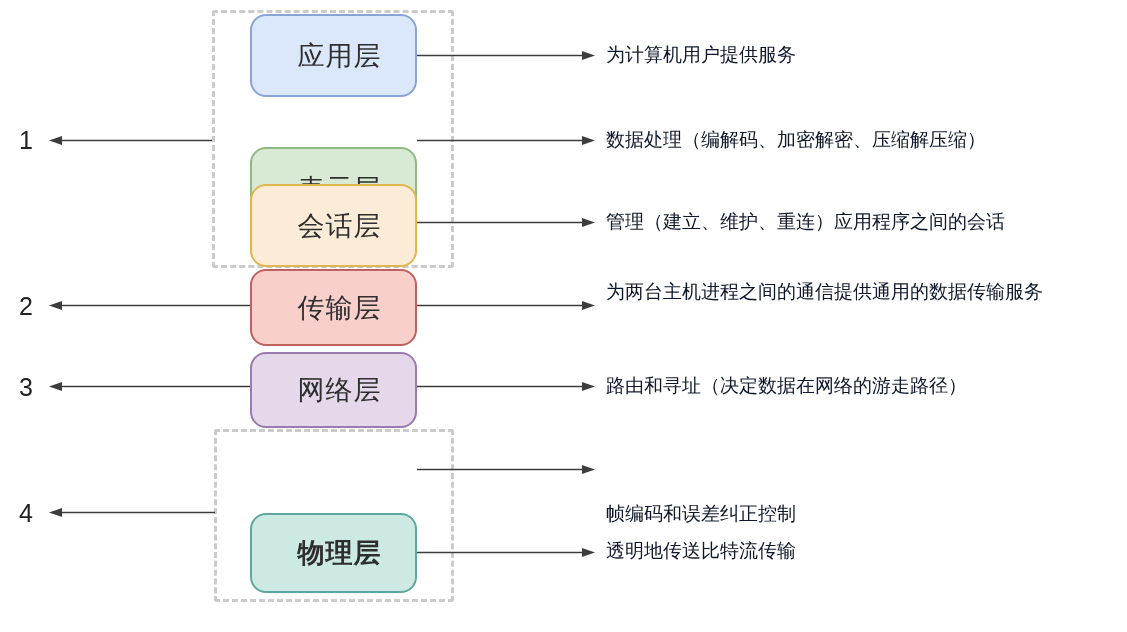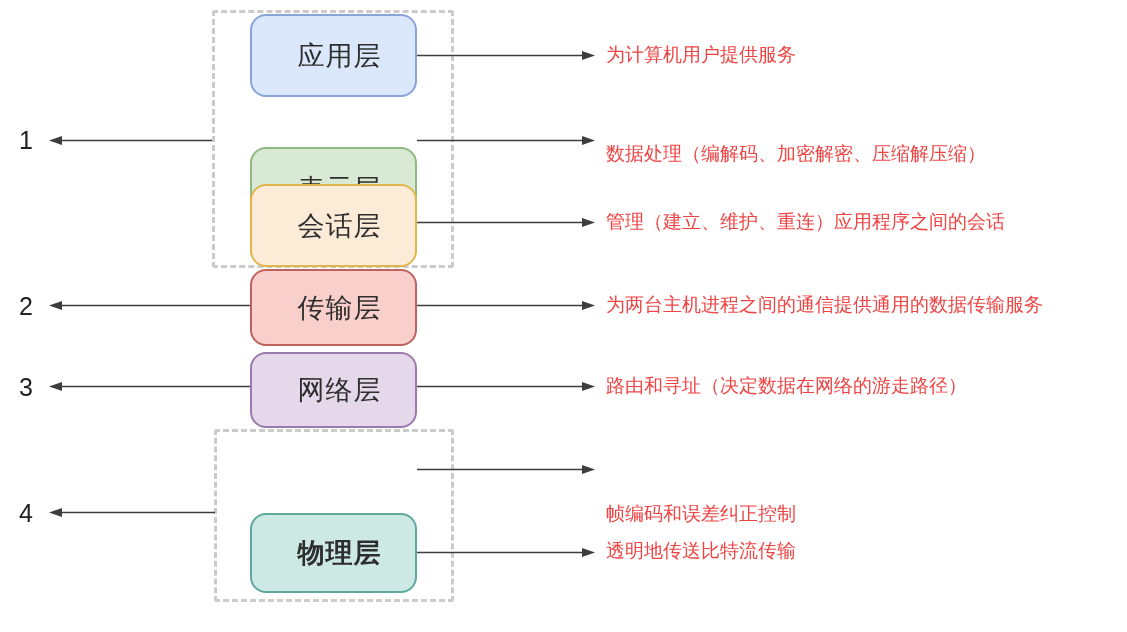--- a/index.html
+++ b/index.html
@@ -47,21 +47,21 @@
     font-size: 25px;
     color: #222222;
   }
   .desc {
     position: absolute;
     left: 606px;
     height: 28px;
     line-height: 28px;
     font-size: 19px;
     white-space: nowrap;
-    color: #ef4444;
+    color: #0f172a;
   }
   .arrow-svg {
     position: absolute;
     display: block;
   }
 </style>
 </head>
 <body>
 
 <div class="canvas">
@@ -111,23 +111,23 @@
   <svg class="arrow-svg" style="left:417px; top:463px;" width="180" height="13" viewBox="0 0 180 13">
     <line x1="0" y1="6.5" x2="166" y2="6.5" stroke="#3d3d3d" stroke-width="1.7"></line>
     <polygon points="165,2 178,6.5 165,11" fill="#3d3d3d"></polygon>
   </svg>
   <svg class="arrow-svg" style="left:417px; top:546px;" width="180" height="13" viewBox="0 0 180 13">
     <line x1="0" y1="6.5" x2="166" y2="6.5" stroke="#3d3d3d" stroke-width="1.7"></line>
     <polygon points="165,2 178,6.5 165,11" fill="#3d3d3d"></polygon>
   </svg>
 
   <div class="desc" style="top:41px;">为计算机用户提供服务</div>
-  <div class="desc" style="top:140px;text-align:right;">数据处理（编解码、加密解密、压缩解压缩）</div>
+  <div class="desc" style="top:126px;text-align:right;">数据处理（编解码、加密解密、压缩解压缩）</div>
   <div class="desc" style="top:208px;">管理（建立、维护、重连）应用程序之间的会话</div>
-  <div class="desc" style="top:292px;font-family:Liberation Mono, monospace;">为两台主机进程之间的通信提供通用的数据传输服务</div>
+  <div class="desc" style="top:278px;">为两台主机进程之间的通信提供通用的数据传输服务</div>
   <div class="desc" style="top:372px;">路由和寻址（决定数据在网络的游走路径）</div>
   <div class="desc" style="top:460px;margin-top:40px;">帧编码和误差纠正控制</div>
   <div class="desc" style="top:538px;font-family:Liberation Mono, monospace;">透明地传送比特流传输</div>
 
   <div class="marker-num" style="top:125px;">1</div>
   <div class="marker-num" style="top:291px;">2</div>
   <div class="marker-num" style="top:372px;">3</div>
   <div class="marker-num" style="top:498px;">4</div>
 
   <svg class="arrow-svg" style="left:48px; top:134px;" width="164" height="13" viewBox="0 0 164 13">

